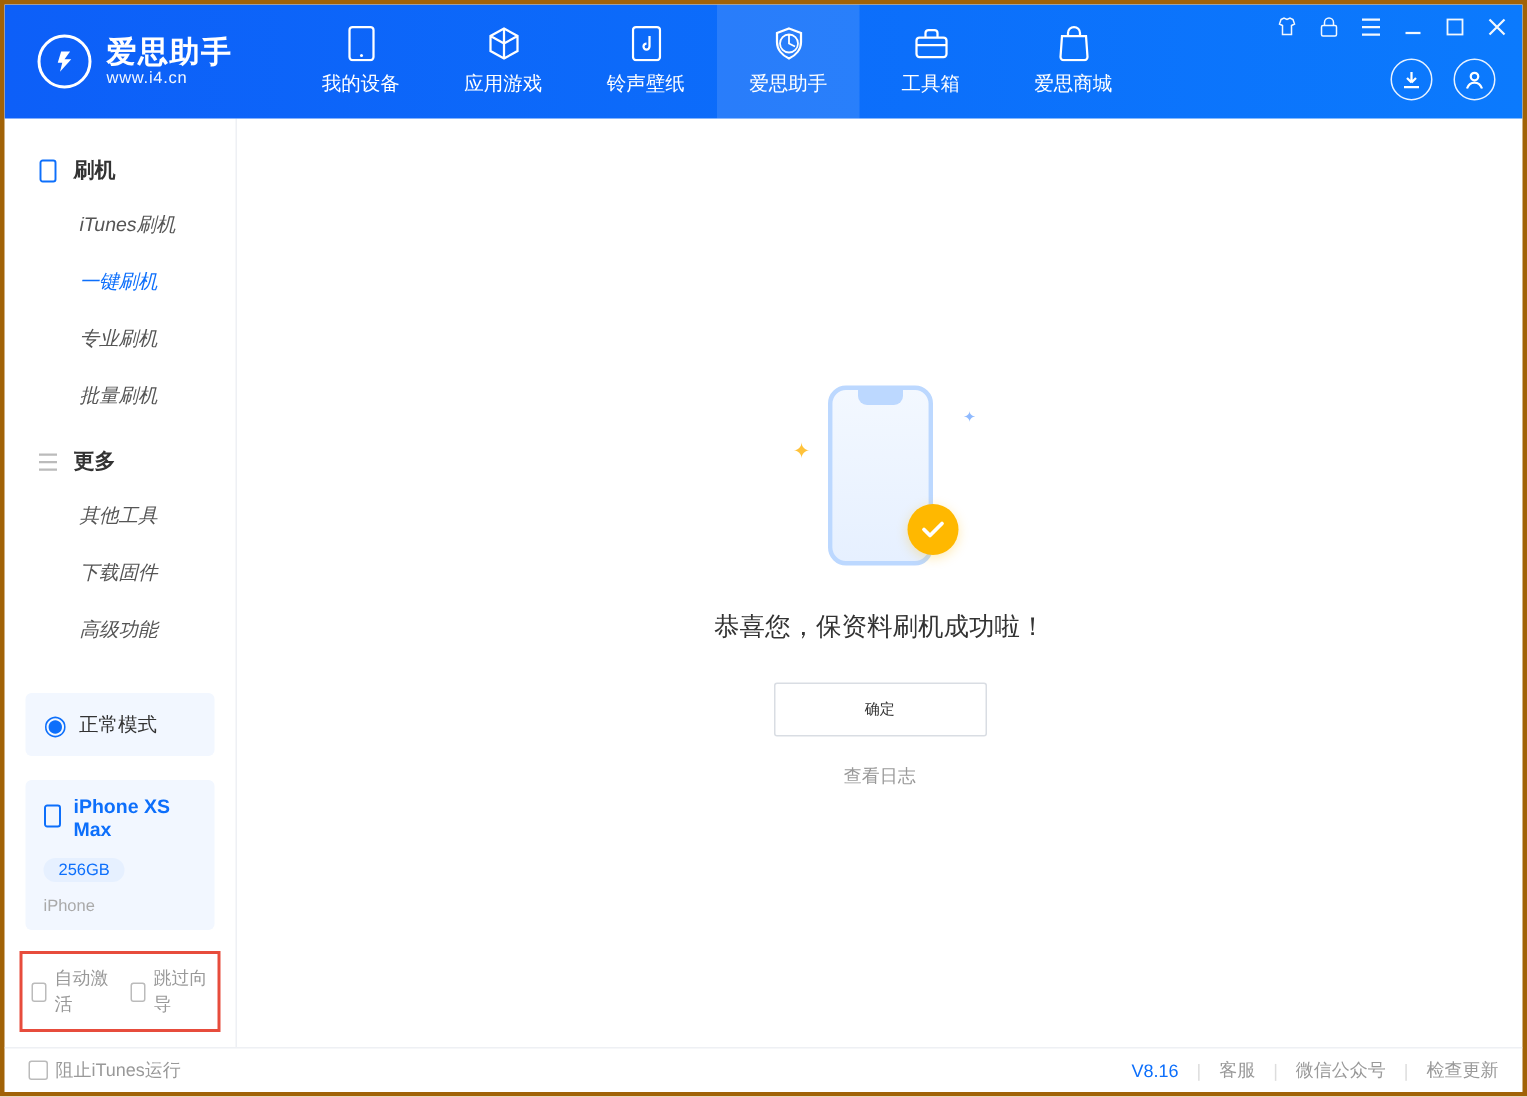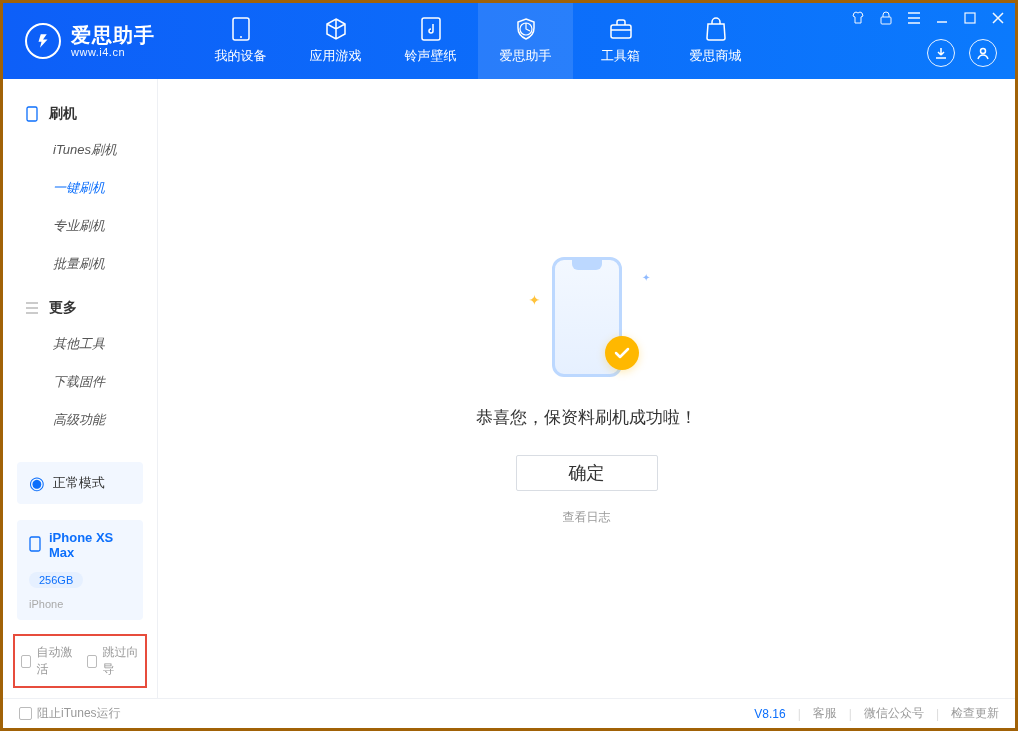--- a/index.html
+++ b/index.html
@@ -46,21 +46,21 @@
 
 .main { flex: 1; display: flex; flex-direction: column; align-items: center; justify-content: center; }
 .phone-illus { width: 120px; height: 130px; margin-bottom: 24px; position: relative; display: flex; align-items: center; justify-content: center; }
 .phone-body { width: 70px; height: 120px; border: 3px solid #bcd8ff; border-radius: 12px; background: linear-gradient(180deg,#f3f8ff 0%,#e6f0ff 100%); position: relative; }
 .phone-notch { position: absolute; top: 0; left: 50%; transform: translateX(-50%); width: 30px; height: 10px; background: #bcd8ff; border-radius: 0 0 6px 6px; }
 .check-badge { position: absolute; right: 8px; bottom: 12px; width: 34px; height: 34px; background: #ffb800; border-radius: 50%; display: flex; align-items: center; justify-content: center; box-shadow: 0 2px 8px rgba(255,184,0,0.3); }
 .sparkle { position: absolute; color: #ffc23a; font-size: 14px; }
 .s1 { left: 2px; top: 40px; }
 .s2 { right: -4px; top: 20px; color: #8fbaff; font-size: 10px; }
 .success-text { font-size: 17px; color: #333; margin-bottom: 26px; font-weight: 500; }
-.ok-btn { width: 142px; height: 36px; border: 1px solid #d9dde3; background: #fff; border-radius: 2px; font-size: 18px; color: #333; cursor: pointer; margin-bottom: 18px; }
+.ok-btn { width: 142px; height: 36px; border: 1px solid #d9dde3; background: #fff; border-radius: 2px; font-size: 10px; color: #333; cursor: pointer; margin-bottom: 18px; }
 .log-link { font-size: 12px; color: #999; cursor: pointer; }
 
 
 .footer { height: 30px; border-top: 1px solid #eef0f4; display: flex; align-items: center; padding: 0 16px; font-size: 12px; color: #999; }
 .footer .left { display: flex; align-items: center; gap: 6px; }
 .footer .right { margin-left: auto; display: flex; align-items: center; gap: 12px; }
 .footer .sep { color: #ddd; }
 .footer .ver { color: #0d6ffb; }
 .footer .link { cursor: pointer; }
 </style>

